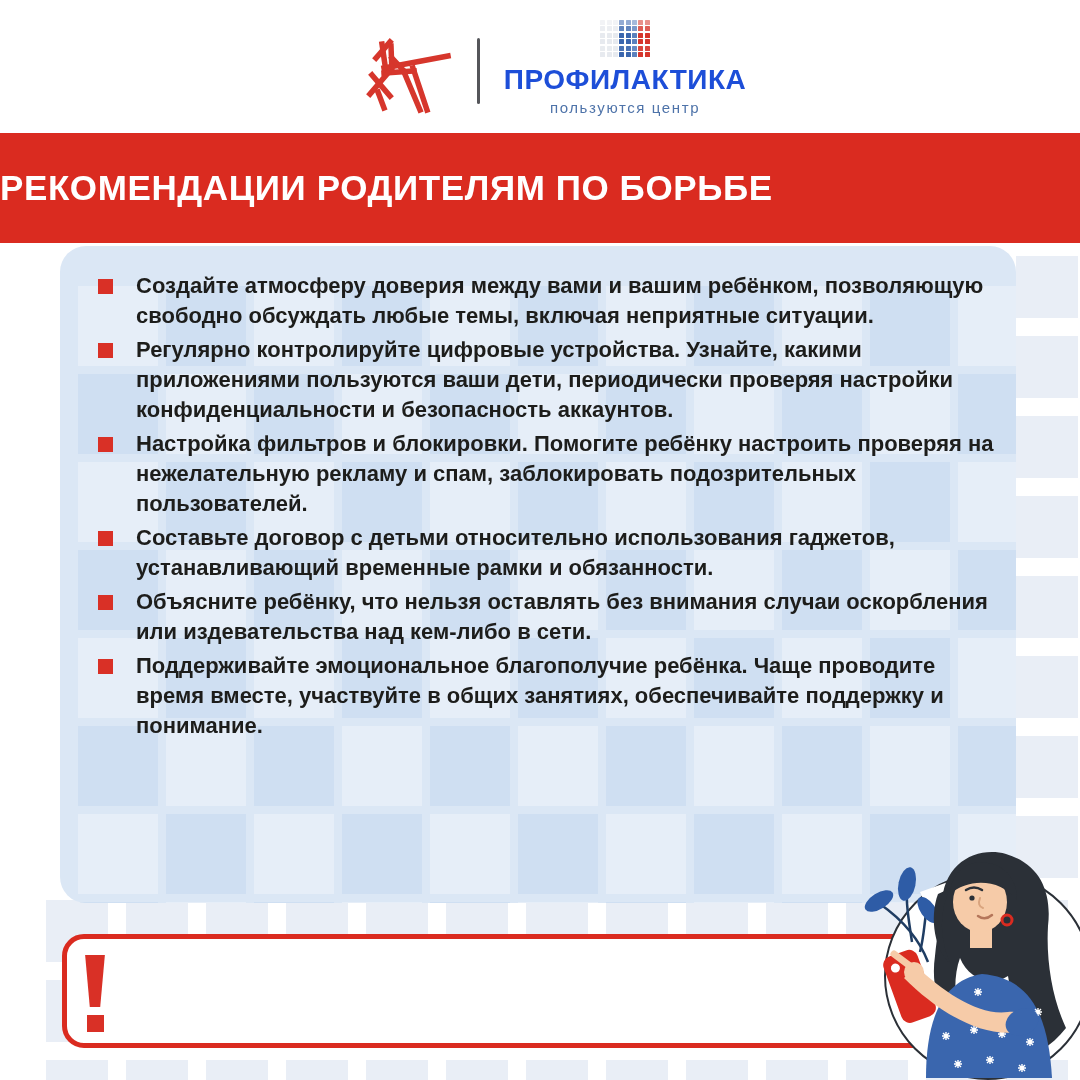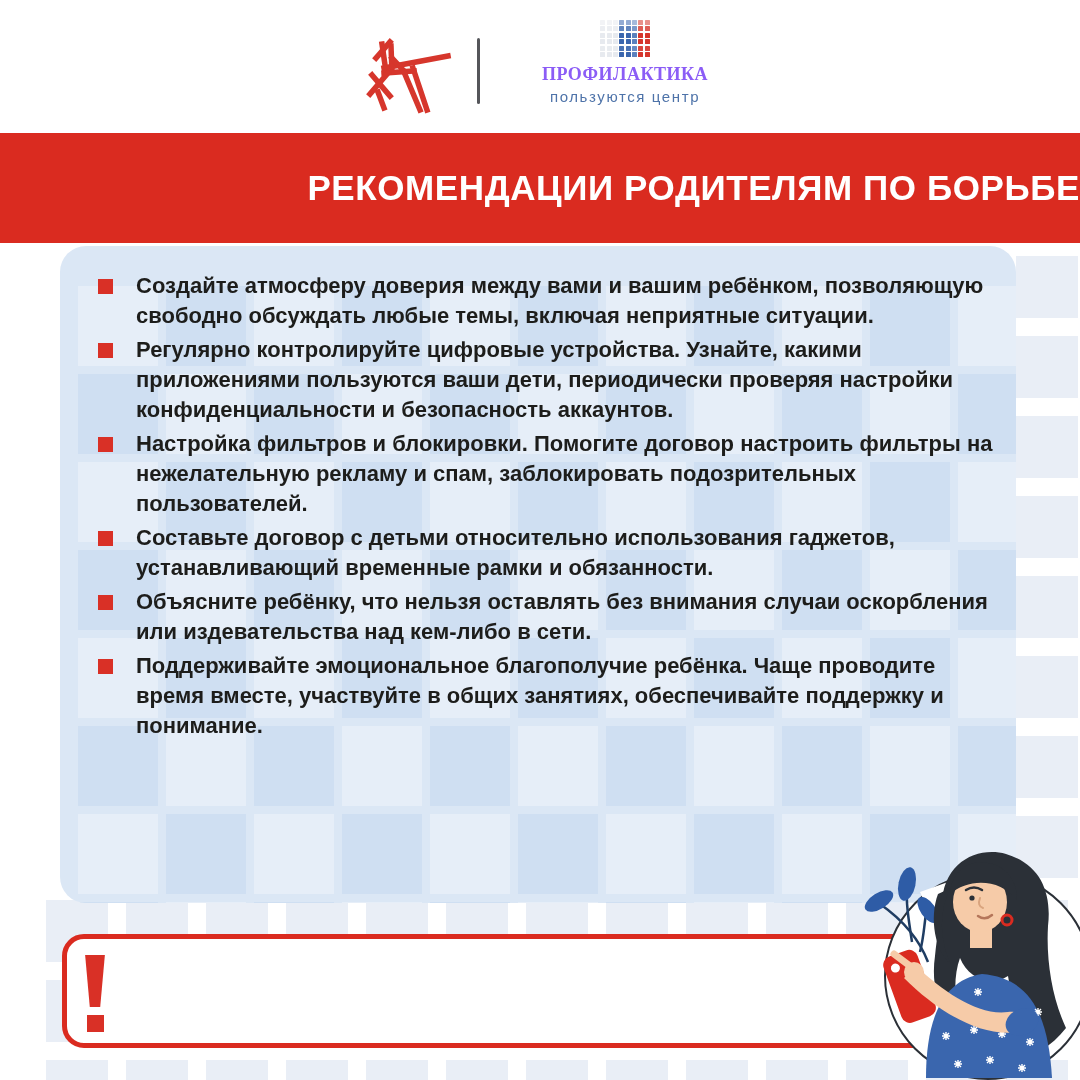--- a/index.html
+++ b/index.html
@@ -16,27 +16,27 @@
   #pattern-bottom{left:0;top:892px;width:1080px;height:188px;}
   .sq{position:absolute;}
 
   
   .logos{position:absolute;left:0;top:0;width:1080px;height:133px;}
   .chair-logo{position:absolute;left:360px;top:28px;}
   .logo-divider{position:absolute;left:477px;top:38px;width:3px;height:66px;background:#55565a;border-radius:2px;}
   .brand{position:absolute;left:500px;top:20px;width:250px;text-align:center;}
   .logo-grid{display:grid;grid-template-columns:repeat(8,5px);grid-auto-rows:5px;gap:1.4px;justify-content:center;}
   .logo-grid i{display:block;border-radius:0.5px;}
-  .brand-name{margin-top:7px;font-size:18px;font-weight:800;letter-spacing:.5px;color:#8b5cf6;white-space:nowrap;font-family:Liberation Serif, serif;}
+  .brand-name{margin-top:7px;font-size:28px;font-weight:800;letter-spacing:.5px;color:#1d4ed8;white-space:nowrap;}
   .brand-sub{margin-top:3px;font-size:15px;font-weight:500;letter-spacing:1.6px;color:#4e73a9;white-space:nowrap;}
 
   
   .banner{
     position:absolute;left:0;top:133px;width:1080px;height:110px;background:#da2b20;
-    display:flex;flex-direction:column;align-items:flex-end;justify-content:center;
+    display:flex;flex-direction:column;align-items:flex-start;justify-content:center;
   }
   .banner div{color:#ffffff;font-size:35px;line-height:44px;font-weight:800;letter-spacing:.6px;text-align:center;white-space:nowrap;}
 
   
   .list-box{
     position:absolute;left:60px;top:246px;width:956px;height:657px;
     background:#dbe7f5;border-radius:26px;overflow:hidden;
   }
   .box-pattern{position:absolute;inset:0;}
   .rec-list{position:relative;list-style:none;margin:0;padding:25px 14px 18px 38px;display:flex;flex-direction:column;gap:4px;}
@@ -289,21 +289,21 @@
           <span class="rec-text">Создайте атмосферу доверия между вами и вашим ребёнком, позволяющую свободно обсуждать любые темы, включая неприятные ситуации.</span>
         </li>
 
         <li class="rec-item">
           <span class="bullet"></span>
           <span class="rec-text">Регулярно контролируйте цифровые устройства. Узнайте, какими приложениями пользуются ваши дети, периодически проверяя настройки конфиденциальности и безопасность аккаунтов.</span>
         </li>
 
         <li class="rec-item">
           <span class="bullet"></span>
-          <span class="rec-text">Настройка фильтров и блокировки. Помогите договор настроить фильтры на нежелательную рекламу и спам, заблокировать подозрительных пользователей.</span>
+          <span class="rec-text">Настройка фильтров и блокировки. Помогите ребёнку настроить проверяя на нежелательную рекламу и спам, заблокировать подозрительных пользователей.</span>
         </li>
 
 
         <li class="rec-item">
           <span class="bullet"></span>
           <span class="rec-text">Составьте договор с детьми относительно использования гаджетов, устанавливающий временные рамки и обязанности.</span>
         </li>
 
 
         <li class="rec-item">

